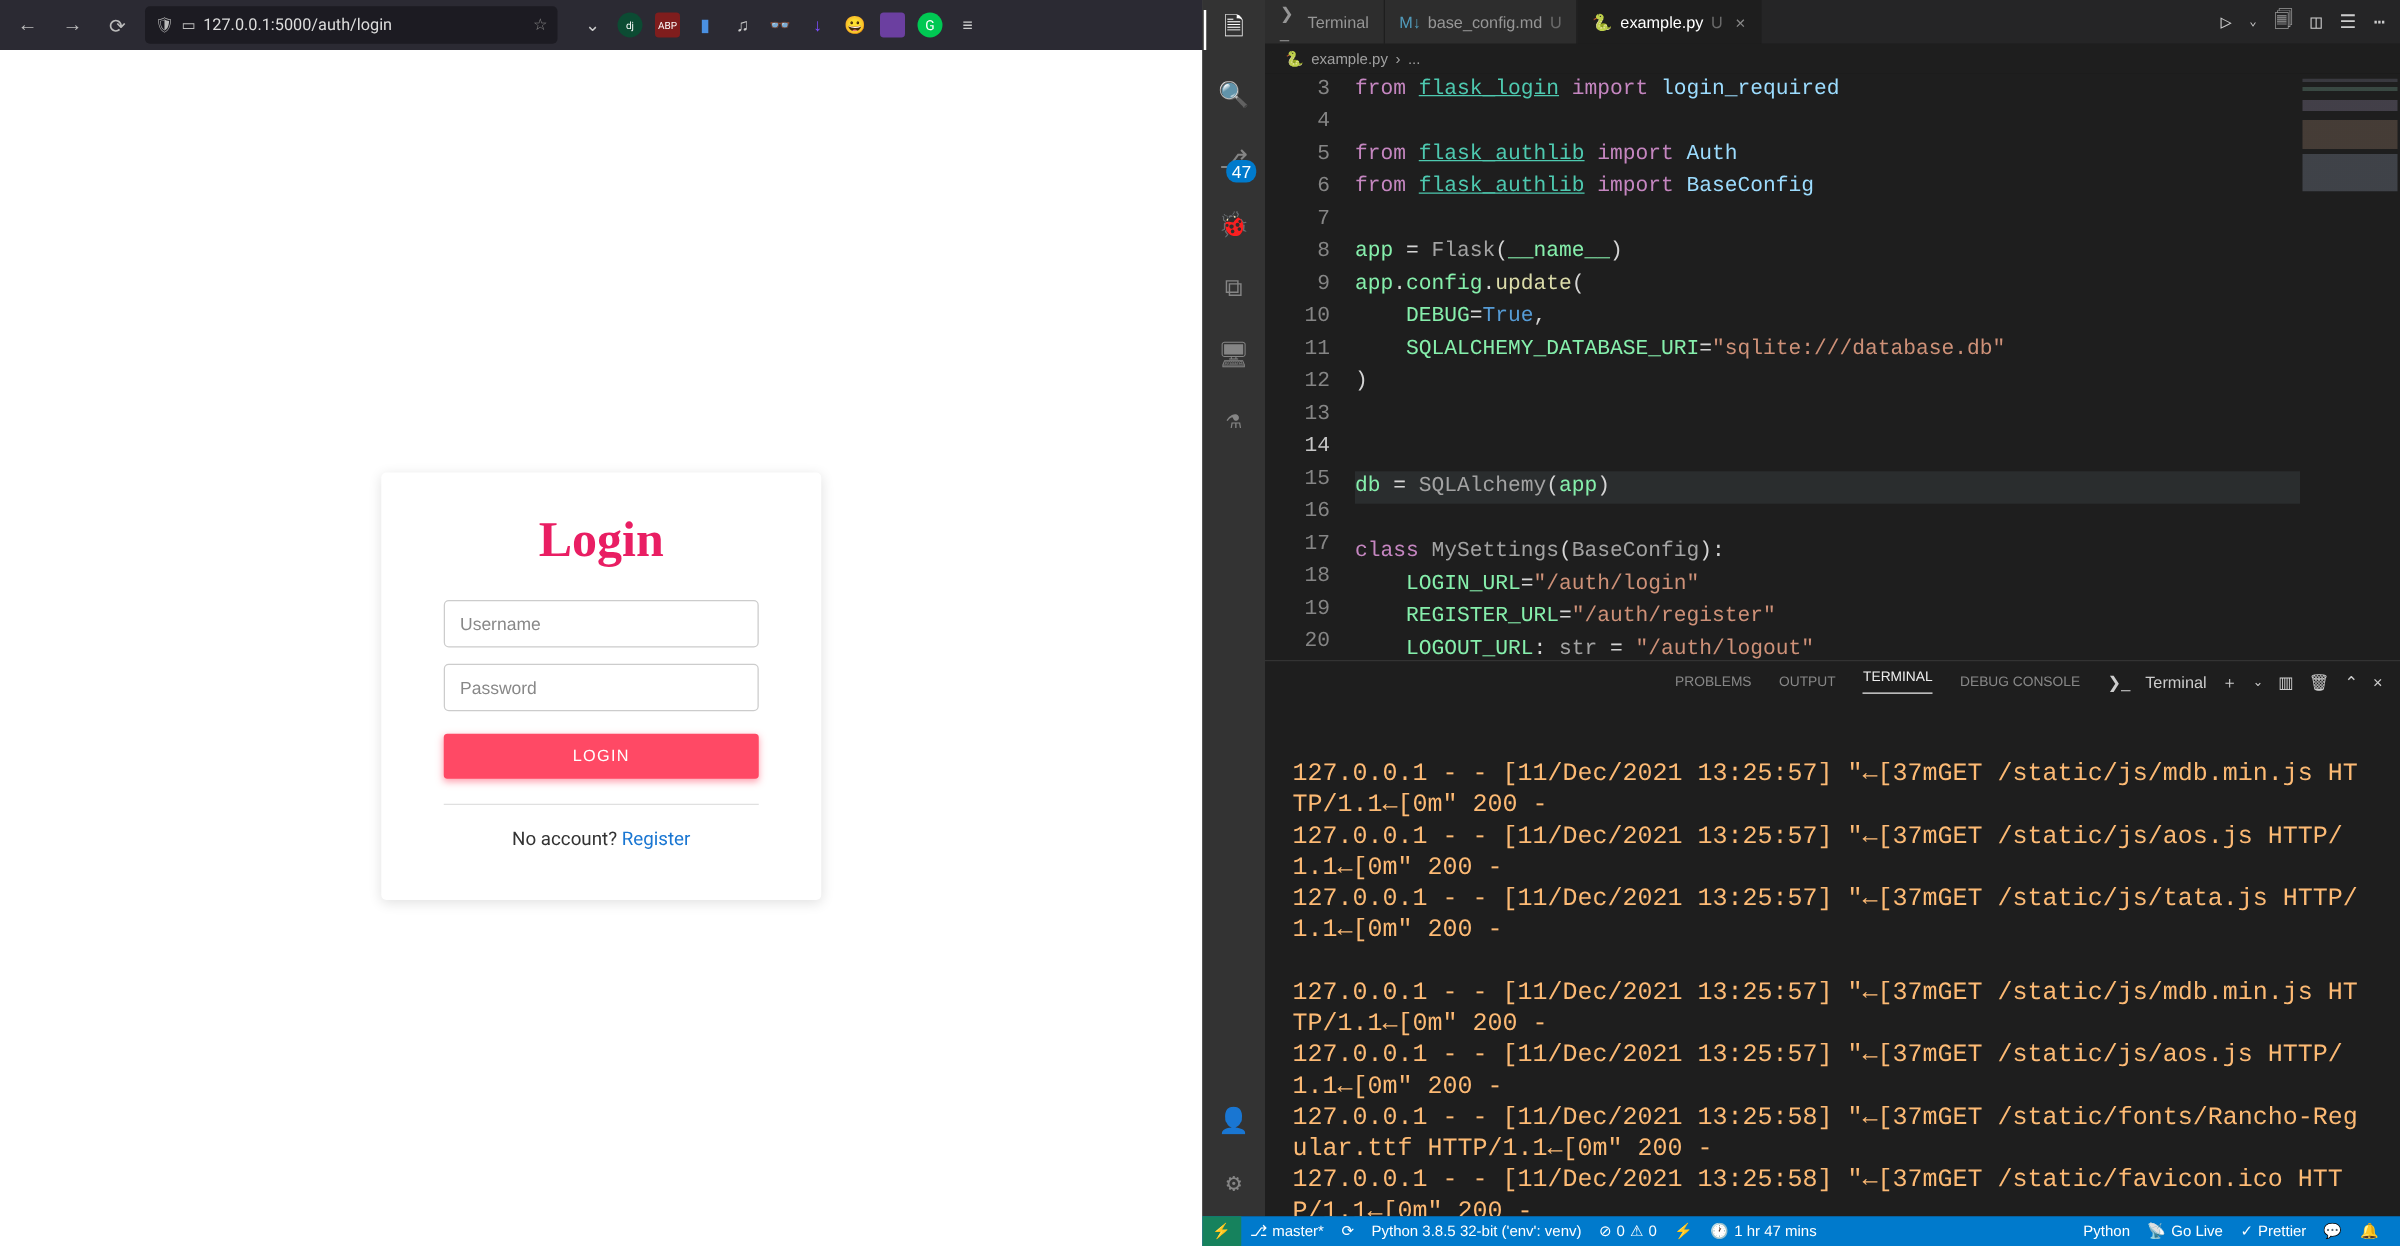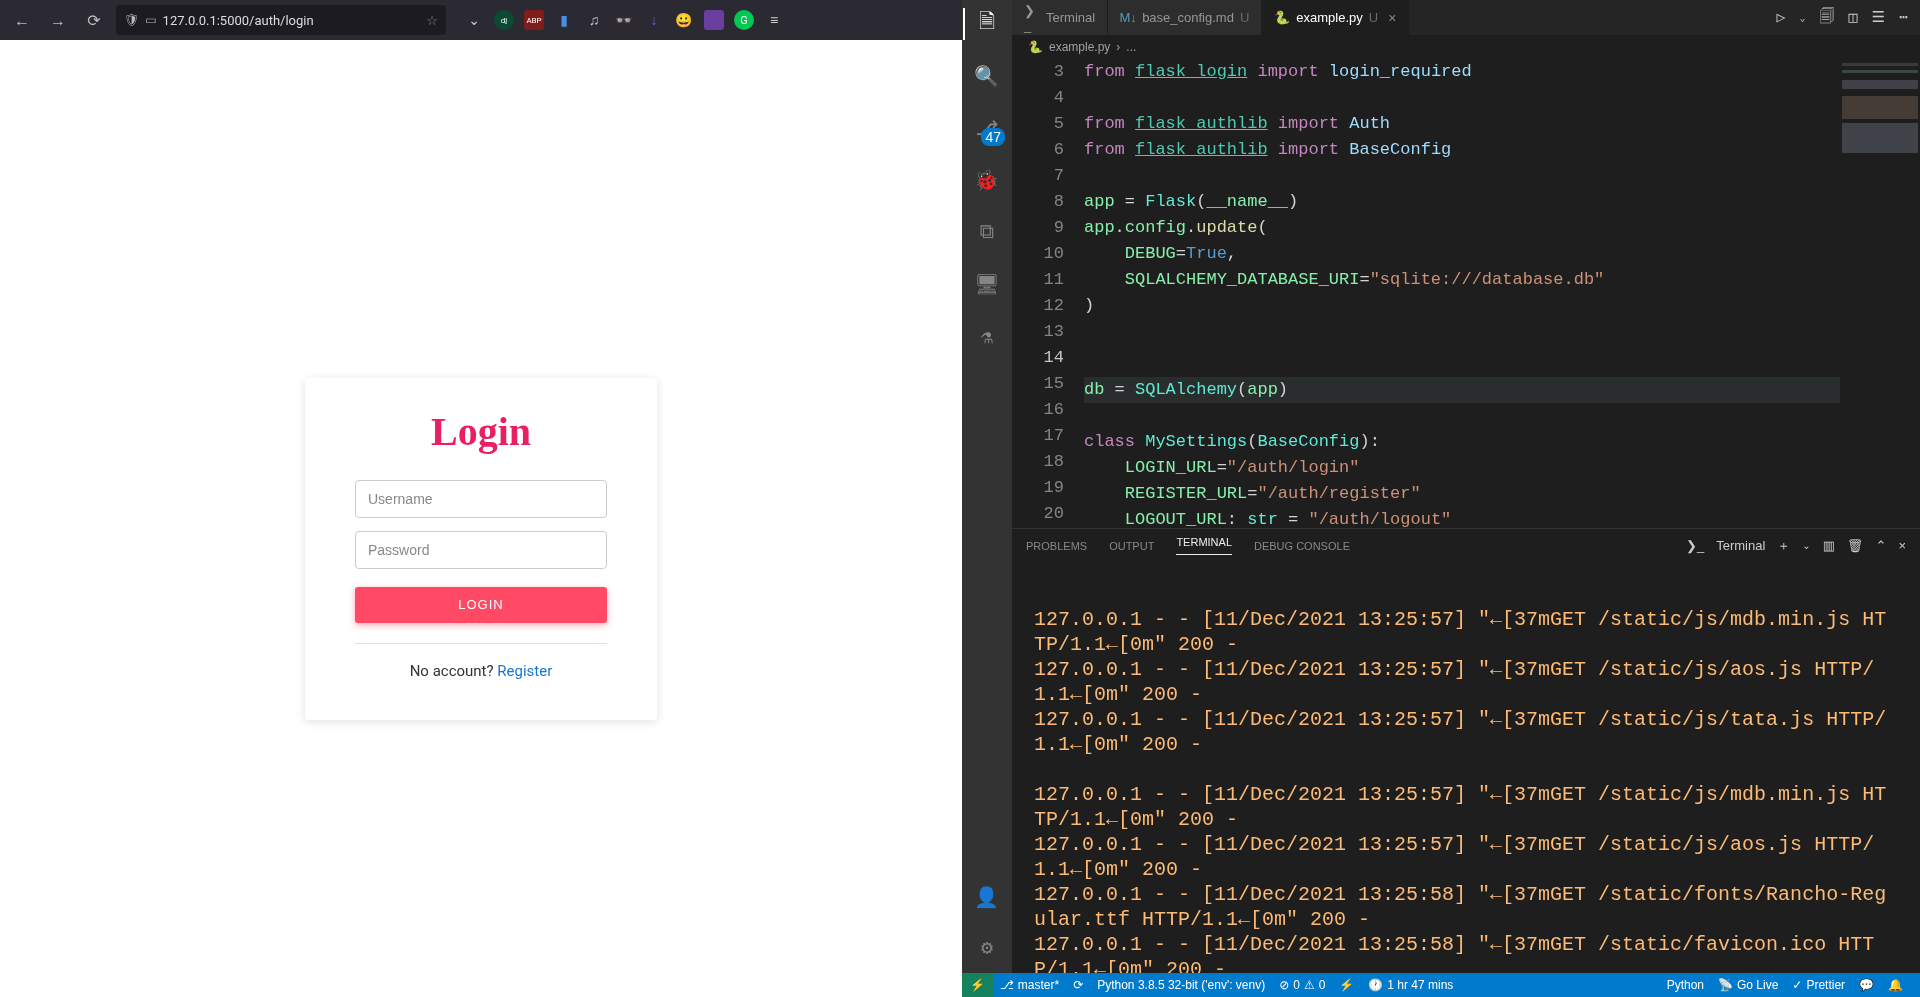--- a/index.html
+++ b/index.html
@@ -244,21 +244,21 @@
   padding-right: 20px;
   color: #858585;
 }
 .gutter .cur { color: #c6c6c6; }
 .code {
   flex: 1;
   white-space: pre;
   color: #d4d4d4;
 }
 .kw { color: #c586c0; }
-.fn { color: #5eead4; }
+.fn { color: #a3a3a3; }
 .mod { color: #4ec9b0; text-decoration: underline; }
 .id { color: #9cdcfe; }
 .var { color: #86efac; }
 .str { color: #ce9178; }
 .num { color: #b5cea8; }
 .bool { color: #569cd6; }
 .punc { color: #d4d4d4; }
 .dec { color: #dcdcaa; }
 .line.hl { background: #2a2d2e; display: block; margin-top: 32px; }
 
@@ -280,20 +280,21 @@
   );
 }
 
 
 .panel {
   height: 445px;
   background: #1e1e1e;
   border-top: 1px solid #333;
   display: flex;
   flex-direction: column;
+  align-items: flex-end;
 }
 .panel-tabs {
   height: 33px;
   display: flex;
   align-items: center;
   padding: 0 14px;
   gap: 22px;
   color: #888;
   font-size: 11px;
   font-family: -apple-system, sans-serif;

